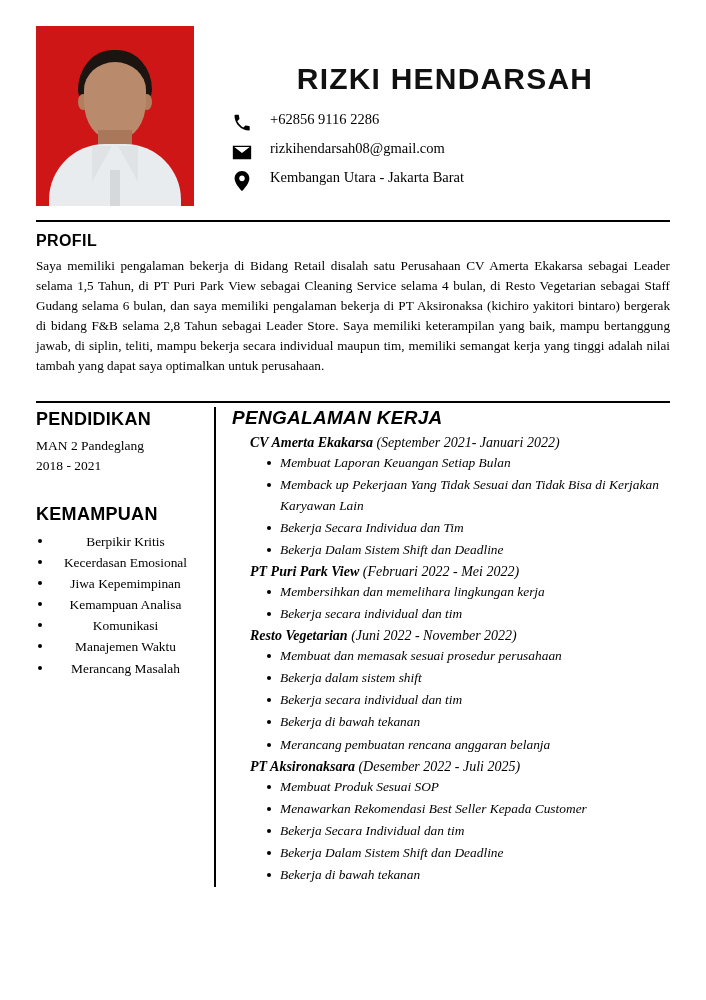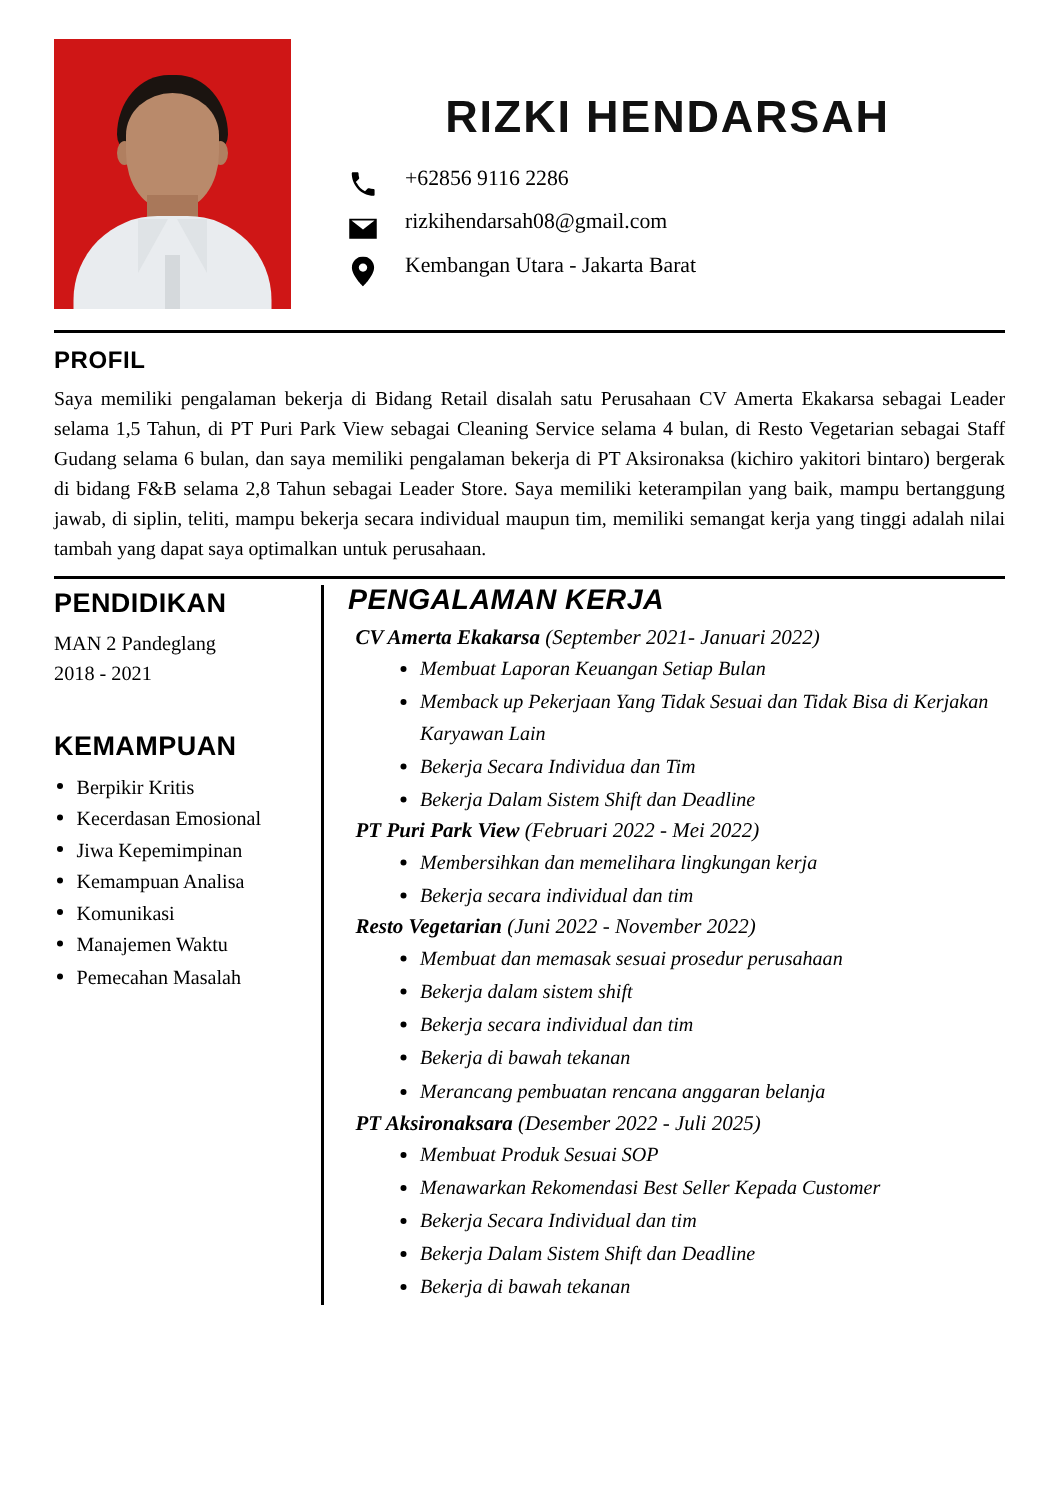--- a/index.html
+++ b/index.html
@@ -159,21 +159,21 @@
     font-family: "Liberation Sans", sans-serif;
     font-weight: bold;
     font-size: 16px;
     letter-spacing: 0.4px;
     margin: 10px 0 6px 0;
   }
   .profil-body {
     font-size: 13.2px;
     line-height: 1.52;
     text-align: justify;
-    margin-bottom: 8px;
+    margin-bottom: 25px;
   }
 
   
   .body-cols {
     display: flex;
     align-items: stretch;
     margin-top: 4px;
   }
   .col-left {
     width: 178px;
@@ -204,20 +204,21 @@
   .edu-line {
     font-size: 13.5px;
     line-height: 1.45;
   }
   .gap-big { height: 26px; }
 
   ul.bullets {
     list-style: none;
     margin: 0;
     padding: 0;
+    text-align: center;
   }
   ul.bullets > li {
     position: relative;
     padding-left: 15px;
     font-size: 13.4px;
     line-height: 1.58;
   }
   ul.bullets > li::before {
     content: "";
     position: absolute;
@@ -235,21 +236,21 @@
     font-weight: bold;
     font-size: 19px;
     letter-spacing: 0.3px;
     margin: 0 0 6px 0;
   }
   .job {
     margin: 0 0 2px 0;
   }
   .job-head {
     font-size: 14px;
-    margin: 4px 0 2px 5px;
+    margin: 4px 0 2px 18px;
   }
   .job-company {
     font-weight: bold;
   }
   .job-dates {
     font-weight: normal;
   }
   ul.job-points {
     list-style: none;
     margin: 0 0 0 34px;
@@ -349,21 +350,21 @@
       <div class="gap-big"></div>
 
       <div class="sub-title">KEMAMPUAN</div>
       <ul class="bullets">
         <li>Berpikir Kritis</li>
         <li>Kecerdasan Emosional</li>
         <li>Jiwa Kepemimpinan</li>
         <li>Kemampuan Analisa</li>
         <li>Komunikasi</li>
         <li>Manajemen Waktu</li>
-        <li>Pemecahan Masalah</li>
+        <li>Merancang Masalah</li>
       </ul>
     </div>
 
     <div class="divider"></div>
 
     <div class="col-right">
       <div class="exp-title">PENGALAMAN KERJA</div>
 
       <div class="job">
         <div class="job-head">

